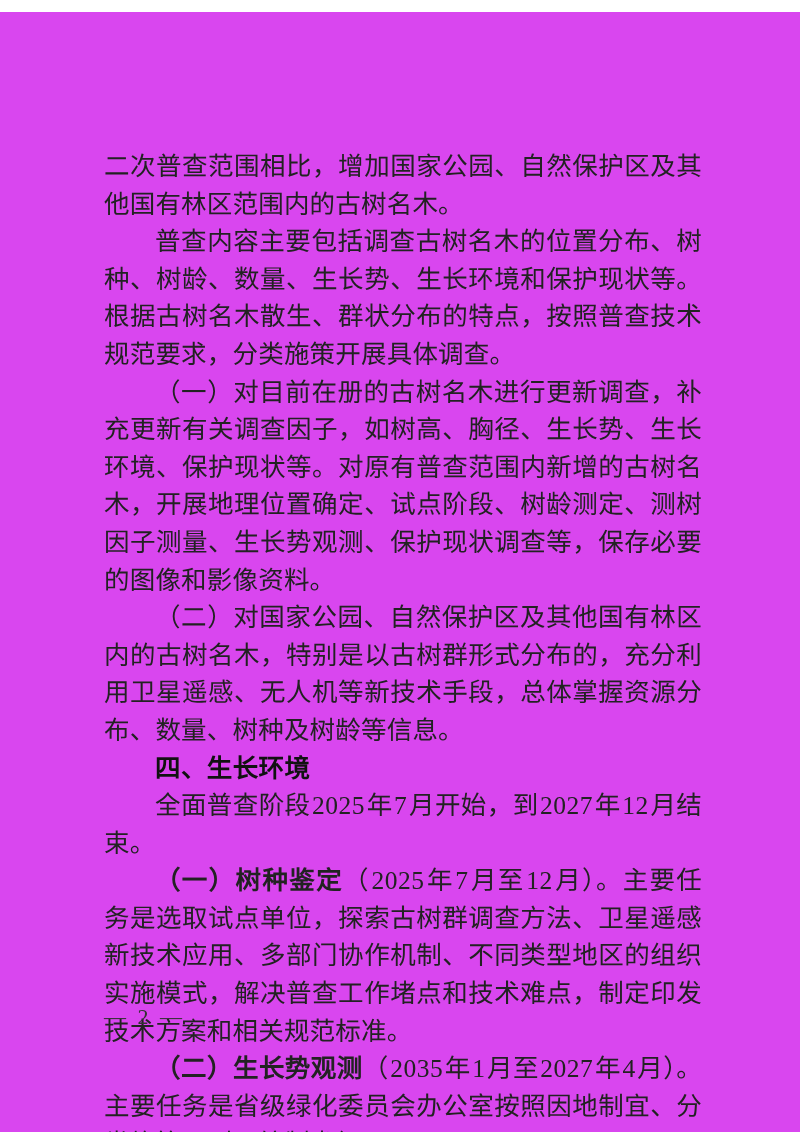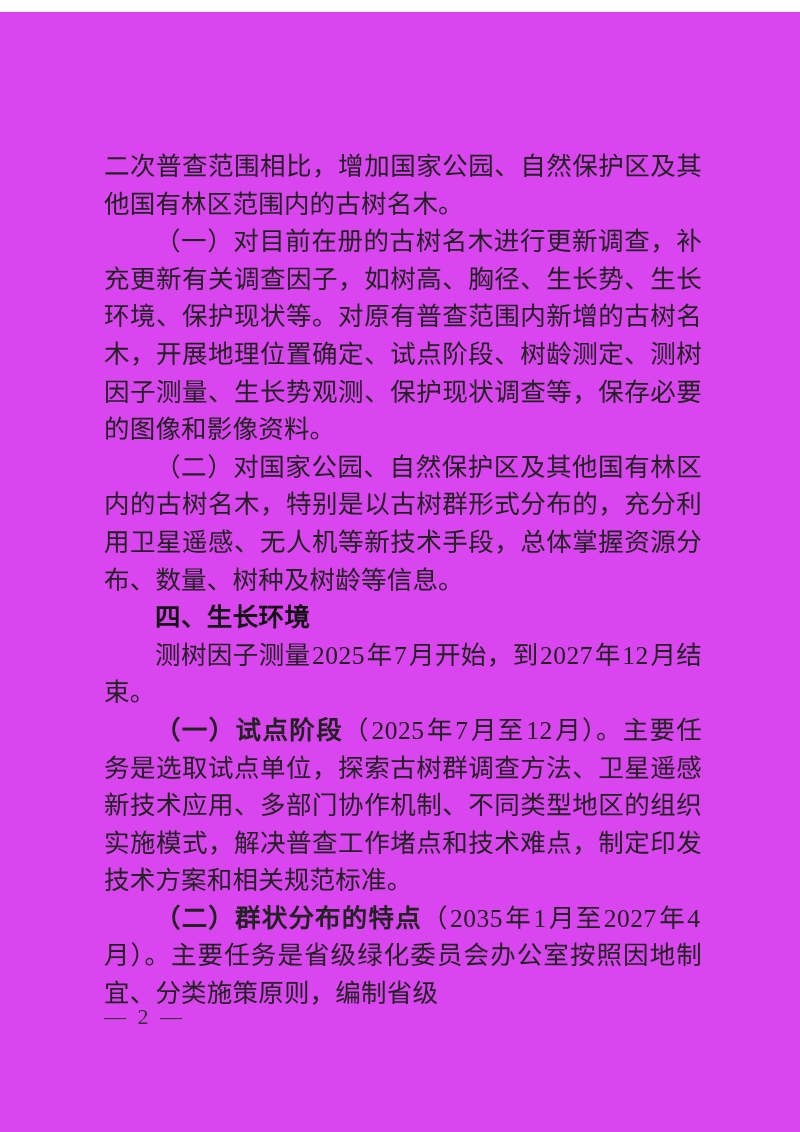--- a/index.html
+++ b/index.html
@@ -100,32 +100,33 @@
 </head>
 <body>
 
 <div id="page">
 
   <div id="doc-body">
 
     <p class="para continued">二次普查范围相比，增加国家公园、自然保护区及其他国有林区范围内的古树名木。</p>
 
 
+    <p class="para indent">普查内容主要包括调查古树名木的位置分布、树种、树龄、数量、生长势、生长环境和保护现状等。根据古树名木散生、群状分布的特点，按照普查技术规范要求，分类施策开展具体调查。</p>
 
     <p class="para indent">（一）对目前在册的古树名木进行更新调查，补充更新有关调查因子，如树高、胸径、生长势、生长环境、保护现状等。对原有普查范围内新增的古树名木，开展地理位置确定、试点阶段、树龄测定、测树因子测量、生长势观测、保护现状调查等，保存必要的图像和影像资料。</p>
 
     <p class="para indent">（二）对国家公园、自然保护区及其他国有林区内的古树名木，特别是以古树群形式分布的，充分利用卫星遥感、无人机等新技术手段，总体掌握资源分布、数量、树种及树龄等信息。</p>
 
     <h2 class="heading">四、生长环境</h2>
 
-    <p class="para indent"><span>测树因子测量</span><span class="num">2025</span><span>年</span><span class="num">7</span><span>月开始，到</span><span class="num">2027</span><span>年</span><span class="num">12</span><span>月结束。</span></p>
+    <p class="para indent"><span>全面普查阶段</span><span class="num">2025</span><span>年</span><span class="num">7</span><span>月开始，到</span><span class="num">2027</span><span>年</span><span class="num">12</span><span>月结束。</span></p>
 
-    <p class="para indent"><span class="b">（一）试点阶段</span><span>（</span><span class="num">2025</span><span>年</span><span class="num">7</span><span>月至</span><span class="num">12</span><span>月）。主要任务是选取试点单位，探索古树群调查方法、卫星遥感新技术应用、多部门协作机制、不同类型地区的组织实施模式，解决普查工作堵点和技术难点，制定印发技术方案和相关规范标准。</span></p>
+    <p class="para indent"><span class="b">（一）树种鉴定</span><span>（</span><span class="num">2025</span><span>年</span><span class="num">7</span><span>月至</span><span class="num">12</span><span>月）。主要任务是选取试点单位，探索古树群调查方法、卫星遥感新技术应用、多部门协作机制、不同类型地区的组织实施模式，解决普查工作堵点和技术难点，制定印发技术方案和相关规范标准。</span></p>
 
-    <p class="para indent"><span class="b">（二）群状分布的特点</span><span>（</span><span class="num">2035</span><span>年</span><span class="num">1</span><span>月至</span><span class="num">2027</span><span>年</span><span class="num">4</span><span>月）。主要任务是省级绿化委员会办公室按照因地制宜、分类施策原则，编制省级</span></p>
+    <p class="para indent"><span class="b">（二）生长势观测</span><span>（</span><span class="num">2035</span><span>年</span><span class="num">1</span><span>月至</span><span class="num">2027</span><span>年</span><span class="num">4</span><span>月）。主要任务是省级绿化委员会办公室按照因地制宜、分类施策原则，编制省级</span></p>
 
   </div>
 
   <div id="page-footer">
     <span class="folio">— 2 —</span>
   </div>
 
 </div>
 
 </body></html>

